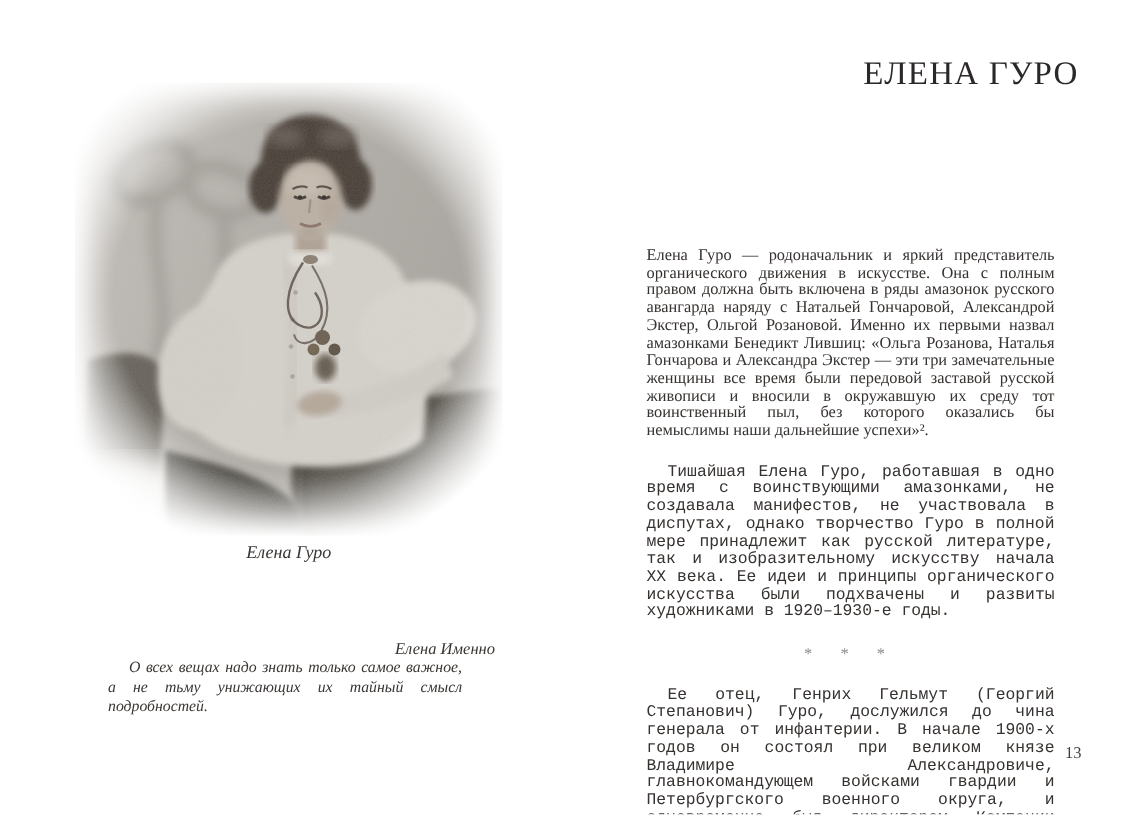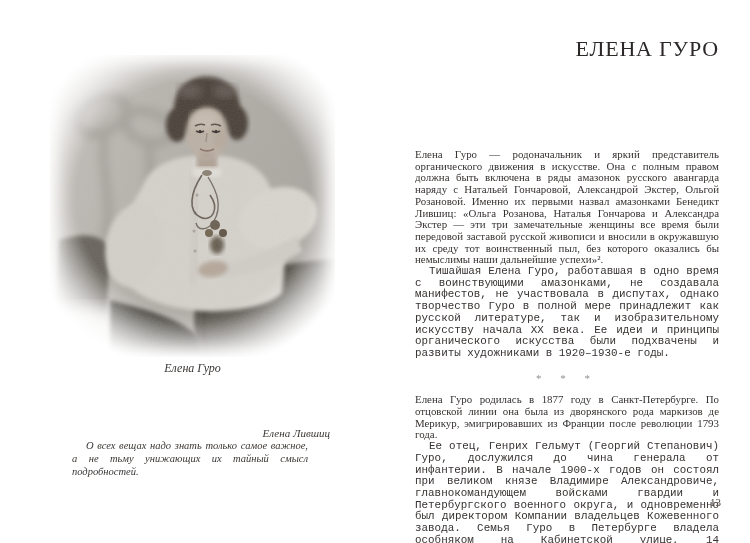--- a/index.html
+++ b/index.html
@@ -60,21 +60,21 @@
   .body-text {
     position: absolute;
     left: 415px; top: 149px; width: 304px;
     font-size: 10.9px;
     line-height: 11.7px;
     text-align: justify;
     hyphens: auto;
     -webkit-hyphens: auto;
     color: #363230;
   }
-  .body-text p { margin: 0; }
+  .body-text p { margin: 16px; }
   .body-text p.indent { text-indent: 14px; font-family: Liberation Mono, monospace; }
   .section-divider {
     margin: 13px 0 10px 0;
     text-align: center;
     letter-spacing: 8px;
     font-size: 11px;
     color: #8f8f8f;
   }
   .page-number {
     position: absolute;
@@ -196,31 +196,30 @@
 
         <rect width="285" height="302" fill="url(#vig)"></rect>
         <rect x="-30" y="-30" width="345" height="362" fill="none" stroke="#ffffff" stroke-width="70" filter="url(#blur8)"></rect>
       </svg>
     </div>
 
     <div class="photo-caption">Елена Гуро</div>
 
     <div class="epigraph">О всех вещах надо знать только самое важное, а не тьму унижающих их тайный смысл подробностей.</div>
 
-    <div class="epigraph-attr">Елена Лившиц</div>
+    <div class="epigraph-attr">Елена Именно</div>
   </div>
 
   <div>
 
     <div class="chapter-title">ЕЛЕНА ГУРО</div>
 
     <div class="body-text">
       <p>Елена Гуро — родоначальник и яркий представитель органического движения в искусстве. Она с полным правом должна быть включена в ряды амазонок русского авангарда наряду с Натальей Гончаровой, Александрой Экстер, Ольгой Розановой. Именно их первыми назвал амазонками Бенедикт Лившиц: «Ольга Розанова, Наталья Гончарова и Александра Экстер — эти три замечательные женщины все время были передовой заставой русской живописи и вносили в окружавшую их среду тот воинственный пыл, без которого оказались бы немыслимы наши дальнейшие успехи»².</p>
       <p class="indent">Тишайшая Елена Гуро, работавшая в одно время с воинствующими амазонками, не создавала манифестов, не участвовала в диспутах, однако творчество Гуро в полной мере принадлежит как русской литературе, так и изобразительному искусству начала XX века. Ее идеи и принципы органического искусства были подхвачены и развиты художниками в 1920–1930-е годы.</p>
       <div class="section-divider">* * *</div>
-      <p>Елена Гуро родилась в 1877 году в Санкт-Петербурге. По отцовской линии она была из дворянского рода маркизов де Мерикур, эмигрировавших из Франции после революции 1793 года.</p>
       <p class="indent">Ее отец, Генрих Гельмут (Георгий Степанович) Гуро, дослужился до чина генерала от инфантерии. В начале 1900-х годов он состоял при великом князе Владимире Александровиче, главнокомандующем войсками гвардии и Петербургского военного округа, и одновременно был директором Компании владельцев Кожевенного завода. Семья Гуро в Петербурге владела особняком на Кабинетской улице, 14 (Социалистическая, 9). В 1849 году дом был построен архитектором Адрианом Робеном для преподавателя Павловского</p>
     </div>
 
     <div class="page-number">13</div>
   </div>
 
 </div>
 
 </body></html>

